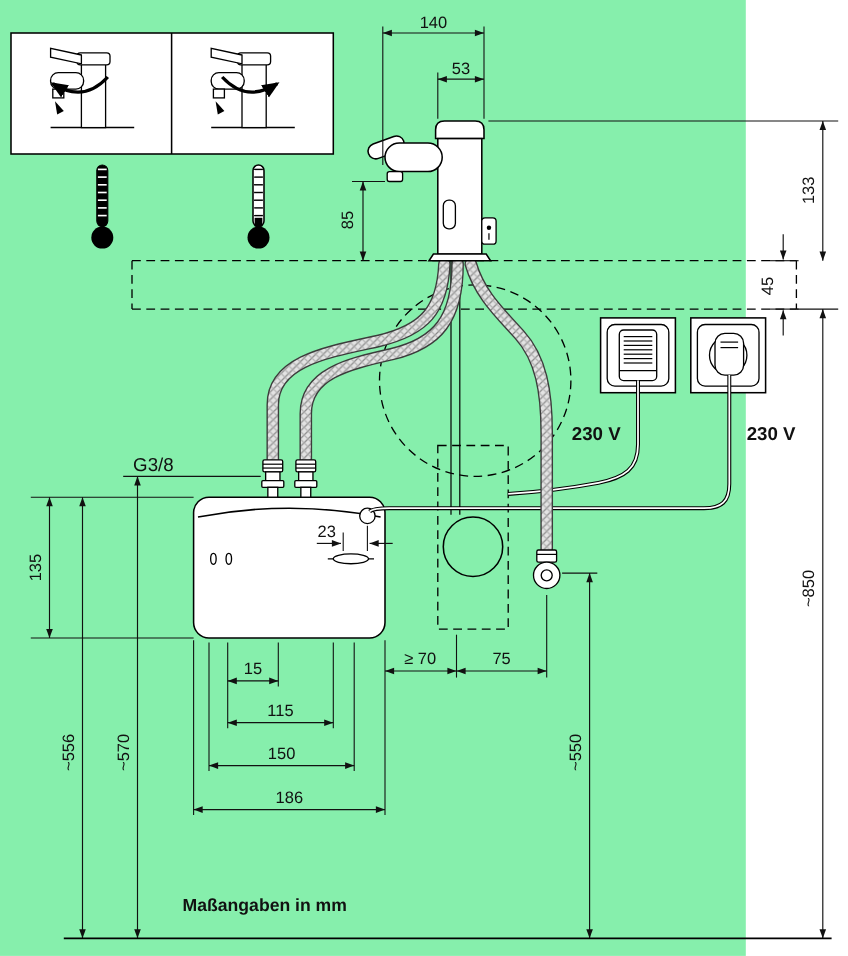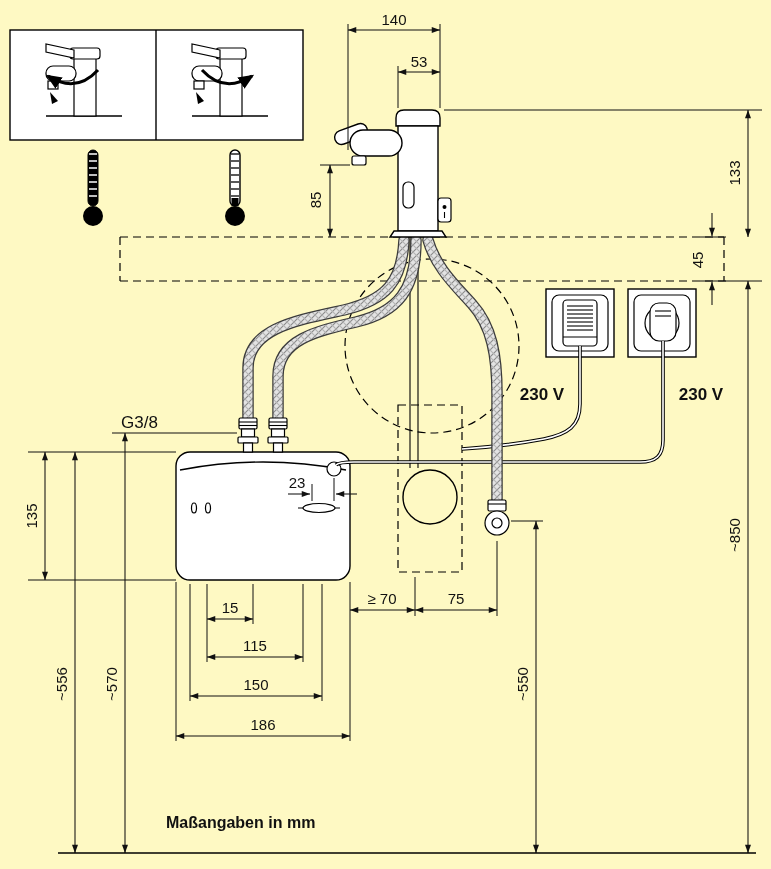--- a/index.html
+++ b/index.html
@@ -1,16 +1,16 @@
 <!DOCTYPE html>
 <html><head>
 <meta charset="utf-8">
 <style>
   html,body { margin:0; padding:0; background:#fff; }
-  #canvas { width:771px; height:869px; position:relative; background:#fef9c3; }
+  #canvas { width:678px; height:869px; position:relative; background:#86efac; }
   svg text { font-family:"Liberation Sans", sans-serif; fill:#111; }
   .dim-t   { font-size:15px; }
   .big-t   { font-size:17px; font-weight:bold; }
   .thread-t{ font-size:17px; }
   .note-t  { font-size:16px; font-weight:bold; }
   .ext  { stroke:#111; stroke-width:1; fill:none; }
   .dim  { stroke:#111; stroke-width:1.05; fill:none; }
   .draw { stroke:#000; stroke-width:1.4; fill:none; }
   .drawf{ stroke:#000; stroke-width:1.4; fill:#fff; }
   .drawf2{ stroke:#000; stroke-width:1.2; fill:#fff; }

